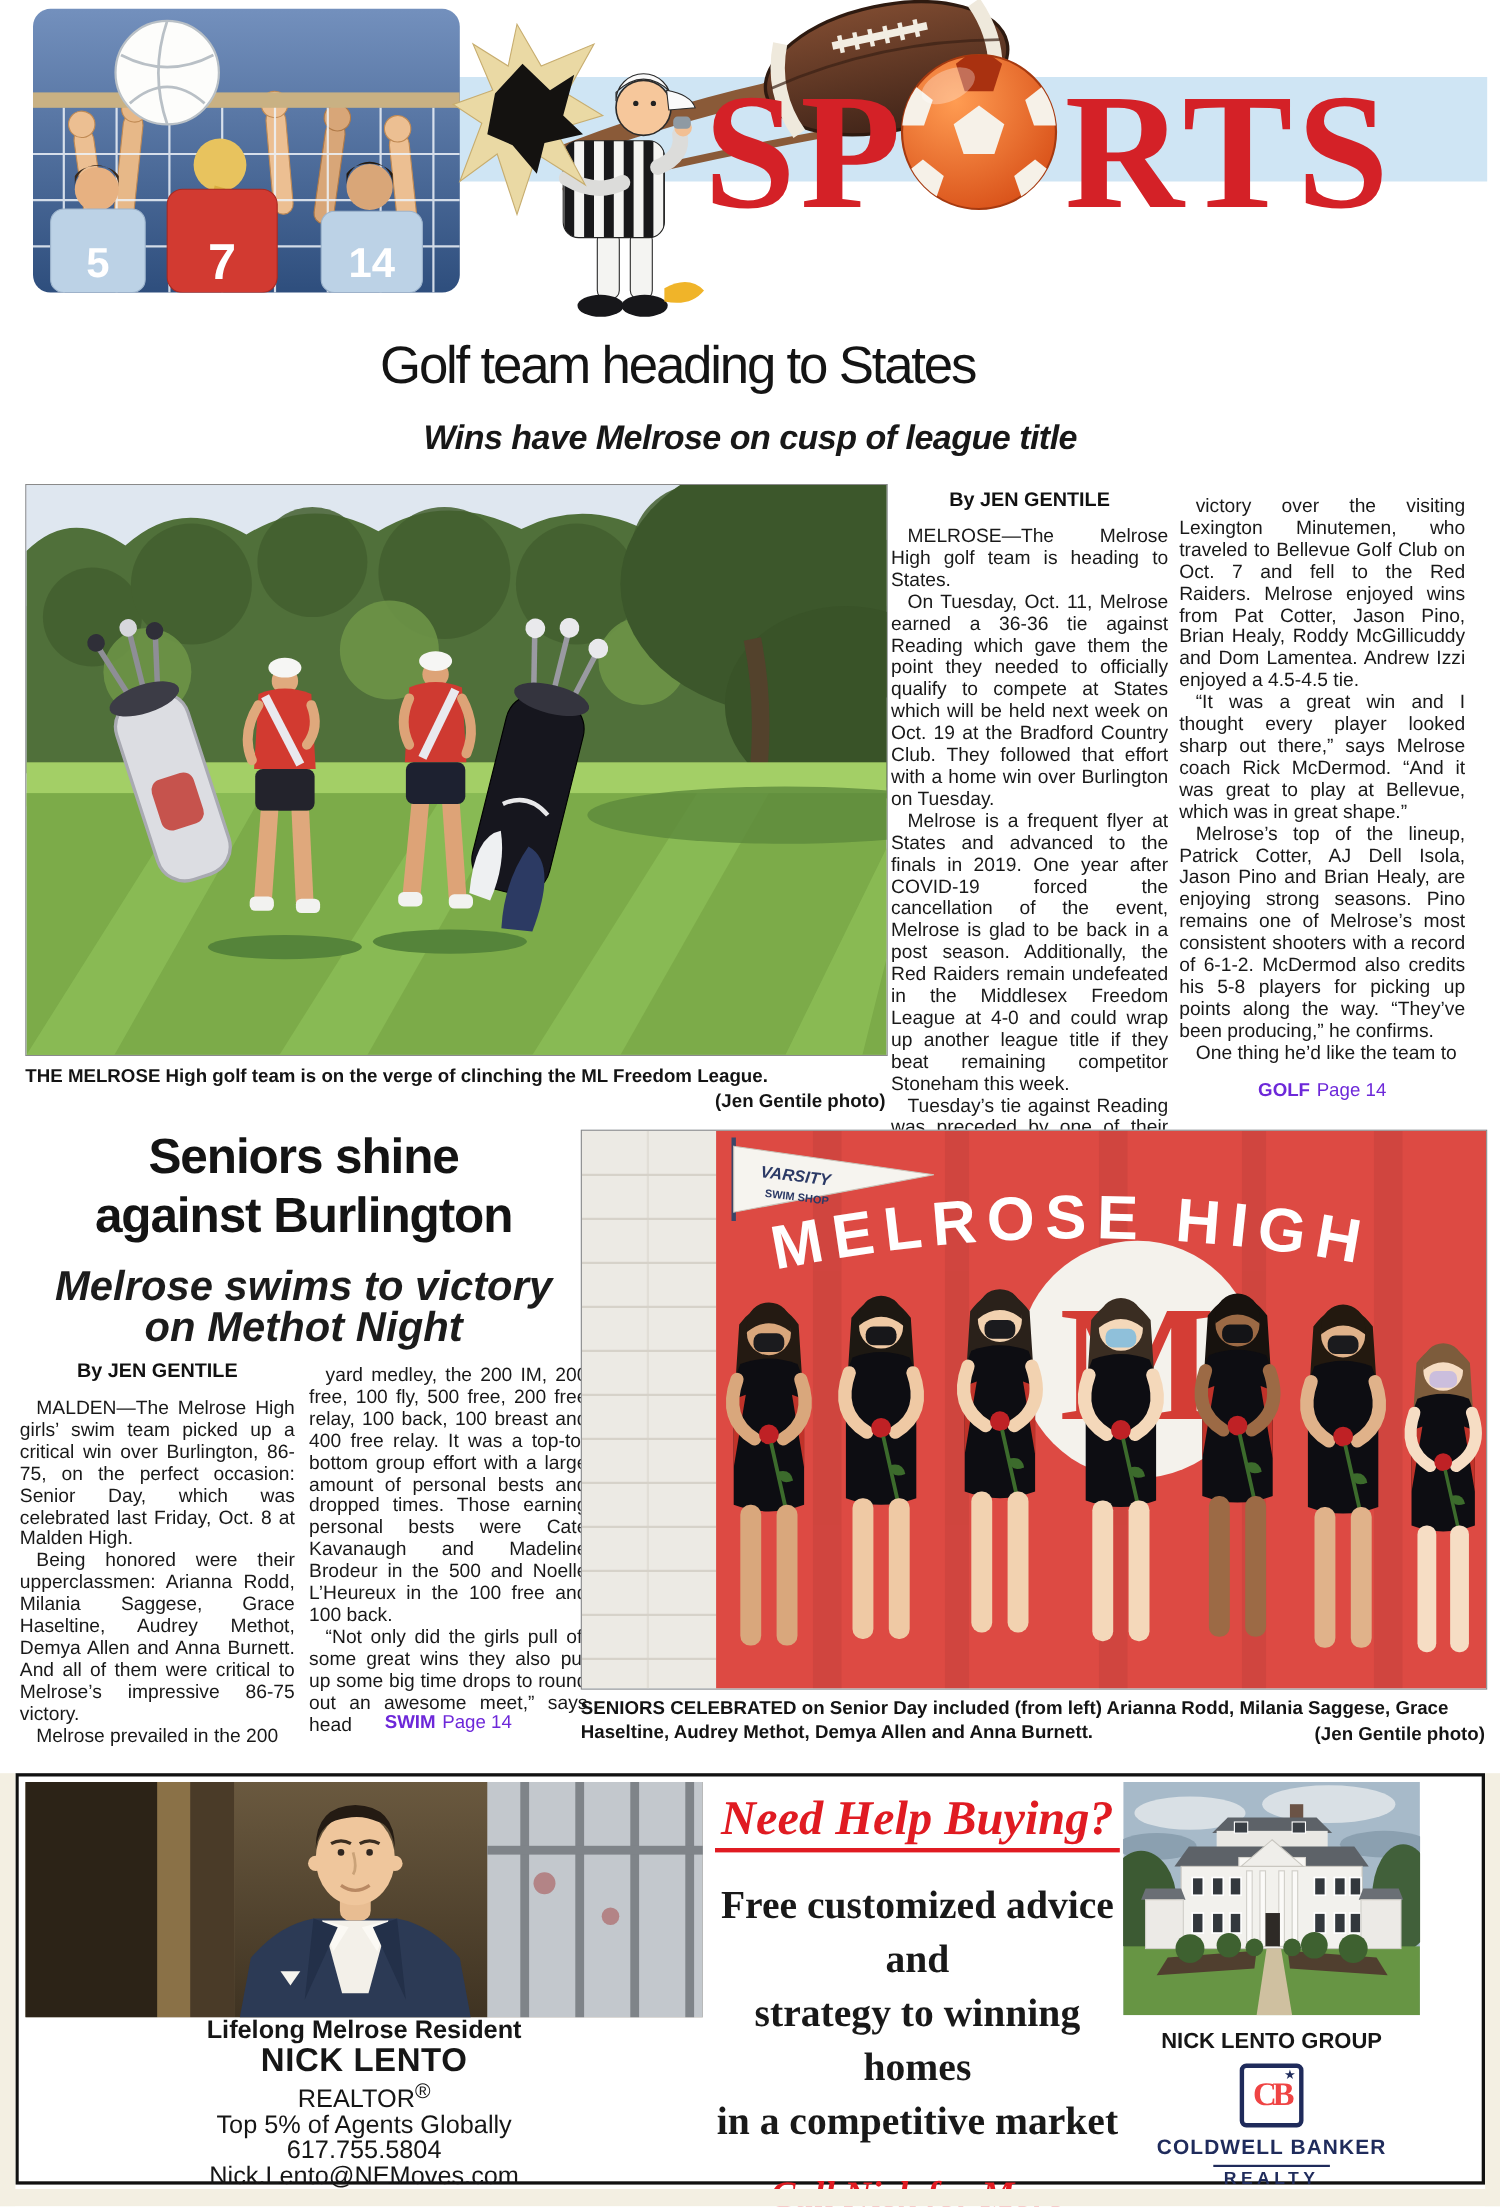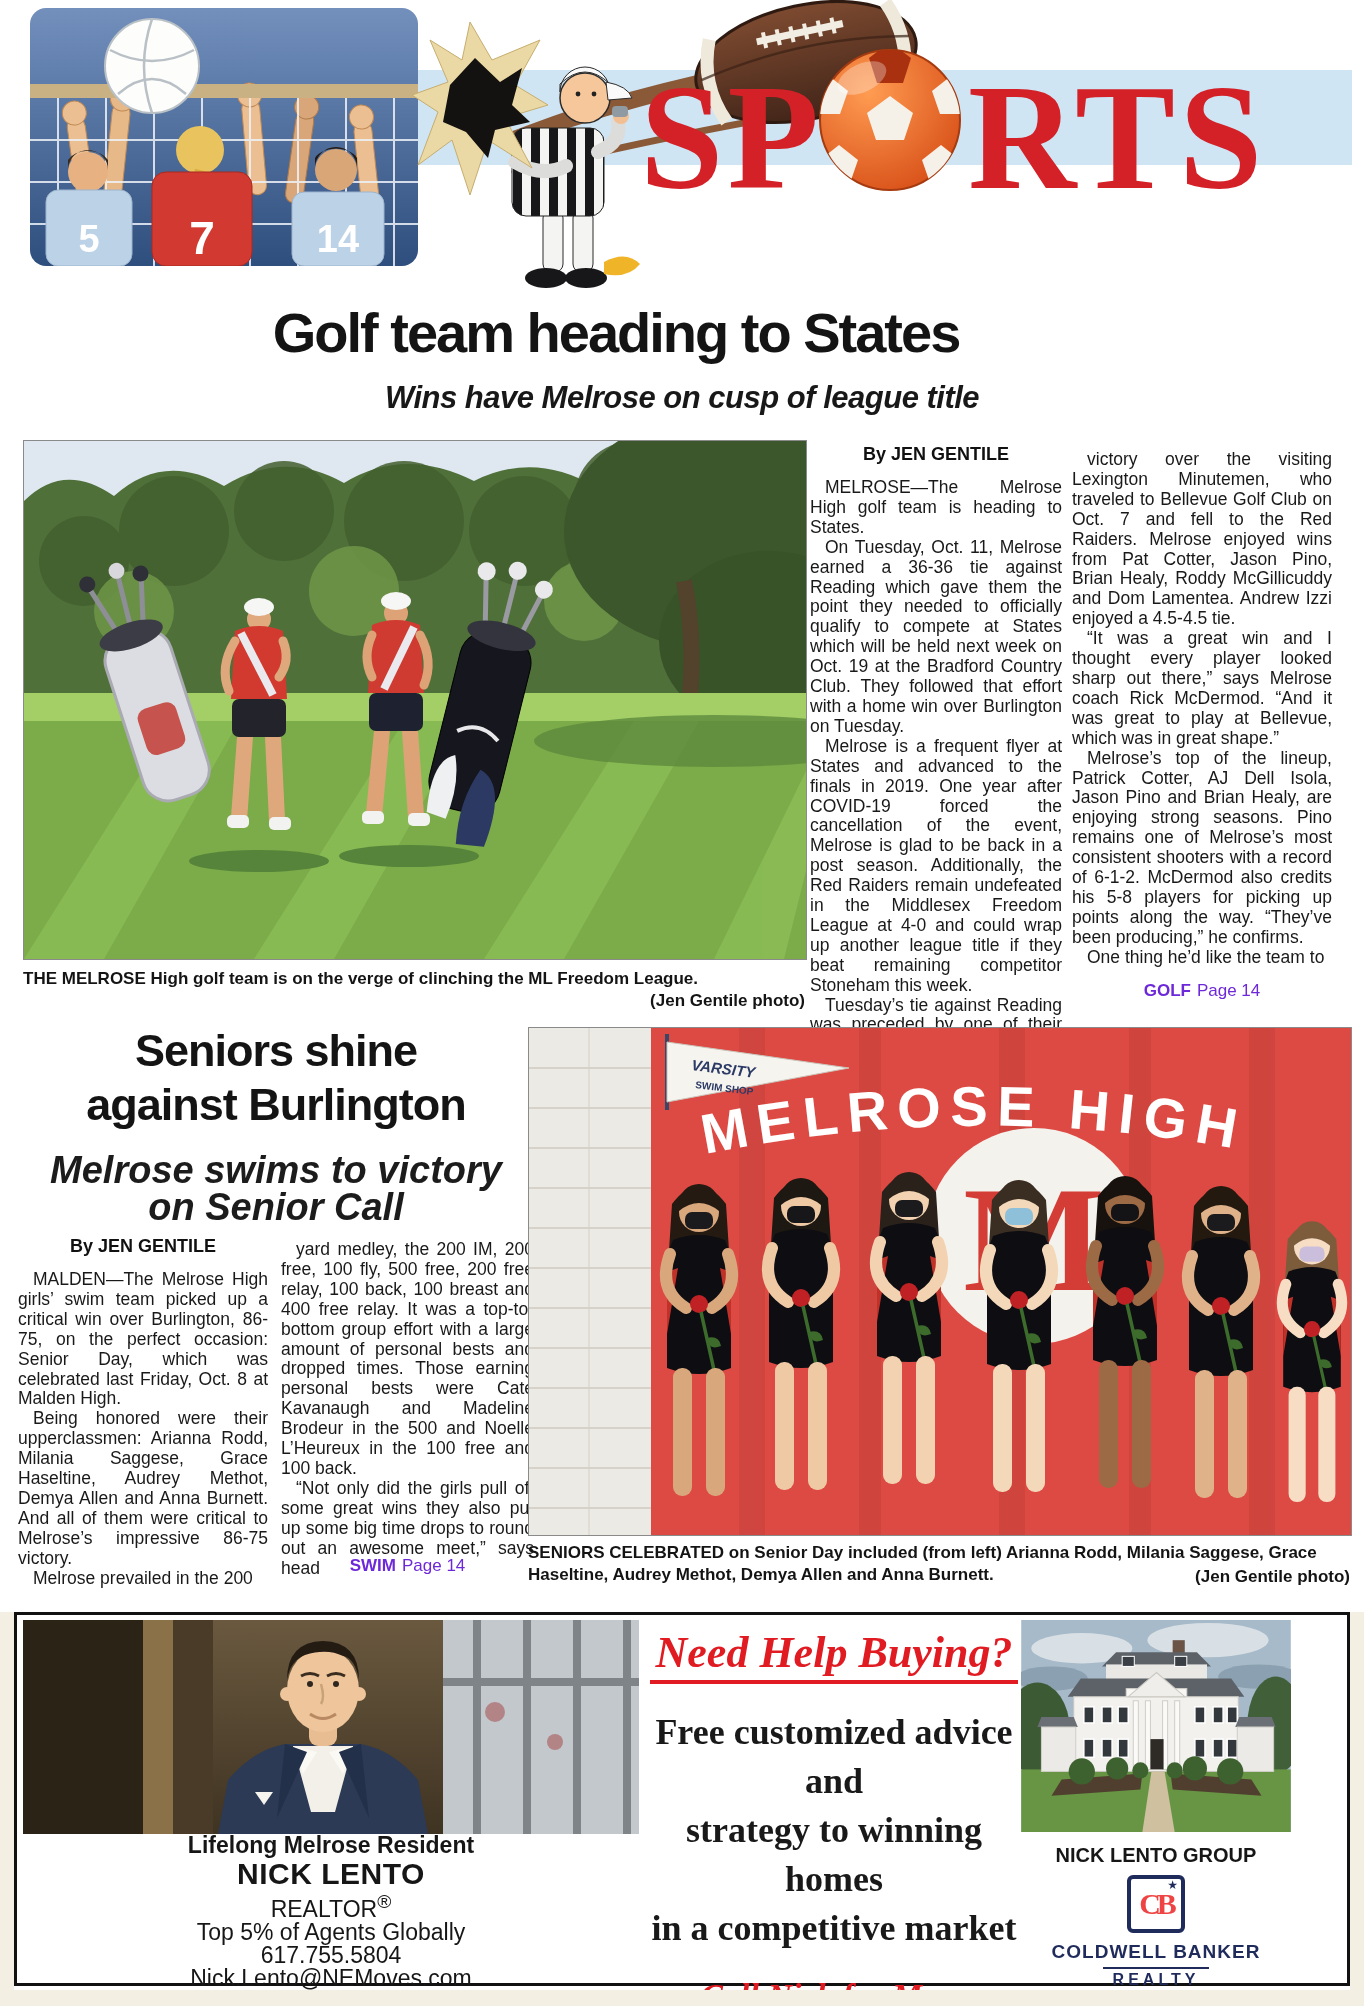--- a/index.html
+++ b/index.html
@@ -1,21 +1,21 @@
 <!DOCTYPE html>
 <html><head>
 <meta charset="utf-8">
 <style>
   html,body{margin:0;padding:0;background:#ffffff;}
   .page{position:relative;width:1364px;height:2006px;background:#fff;overflow:hidden;
         font-family:"Liberation Sans",sans-serif;color:#1c1c1c;}
   .abs{position:absolute;}
   
-  .golf-head{top:291px;left:0;width:1232px;text-align:center;font-size:56px;line-height:84px;
-             font-weight:700;letter-spacing:-2px;color:#141414;}
+  .golf-head{top:291px;left:0;width:1232px;text-align:center;font-size:48px;line-height:84px;
+             font-weight:400;letter-spacing:-2px;color:#141414;}
   .golf-sub{top:380px;left:0;width:1364px;text-align:center;font-size:31px;font-weight:700;
             font-style:italic;color:#181818;letter-spacing:-0.5px;}
   .swim-head{top:1024px;left:6px;width:540px;text-align:center;font-size:45px;line-height:54px;
              font-weight:700;letter-spacing:-1px;color:#141414;}
   .swim-sub{top:1152px;left:6px;width:540px;text-align:center;font-size:38px;line-height:37px;
             font-weight:700;font-style:italic;}
   .byline{font-size:18px;font-weight:700;text-align:center;color:#111;}
   .bl-golf{top:444px;left:810px;width:252px;}
   .bl-swim{top:1236px;left:18px;width:250px;}
   
@@ -324,21 +324,21 @@
   <div class="abs jump j-golf">
     <span class="jw">GOLF</span><span>Page 14</span>
   </div>
 
   <div class="abs swim-head">
     <div>Seniors shine</div>
     <div>against Burlington</div>
   </div>
   <div class="abs swim-sub">
     <div>Melrose swims to victory</div>
-    <div>on Senior Call</div>
+    <div>on Methot Night</div>
   </div>
   <div class="abs byline bl-swim">By JEN GENTILE</div>
 
   <div class="abs col c-swim1">
     <p>MALDEN—The Melrose High girls’ swim team picked up a critical win over Burlington, 86-75, on the perfect occasion: Senior Day, which was celebrated last Friday, Oct. 8 at Malden High.</p>
     <p>Being honored were their upperclassmen: Arianna Rodd, Milania Saggese, Grace Haseltine, Audrey Methot, Demya Allen and Anna Burnett. And all of them were critical to Melrose’s impressive 86-75 victory.</p>
     <p>Melrose prevailed in the 200</p>
   </div>
   <div class="abs col c-swim2">
     <p>yard medley, the 200 IM, 200 free, 100 fly, 500 free, 200 free relay, 100 back, 100 breast and 400 free relay. It was a top-to-bottom group effort with a large amount of personal bests and dropped times. Those earning personal bests were Cate Kavanaugh and Madeline Brodeur in the 500 and Noelle L’Heureux in the 100 free and 100 back.</p>

